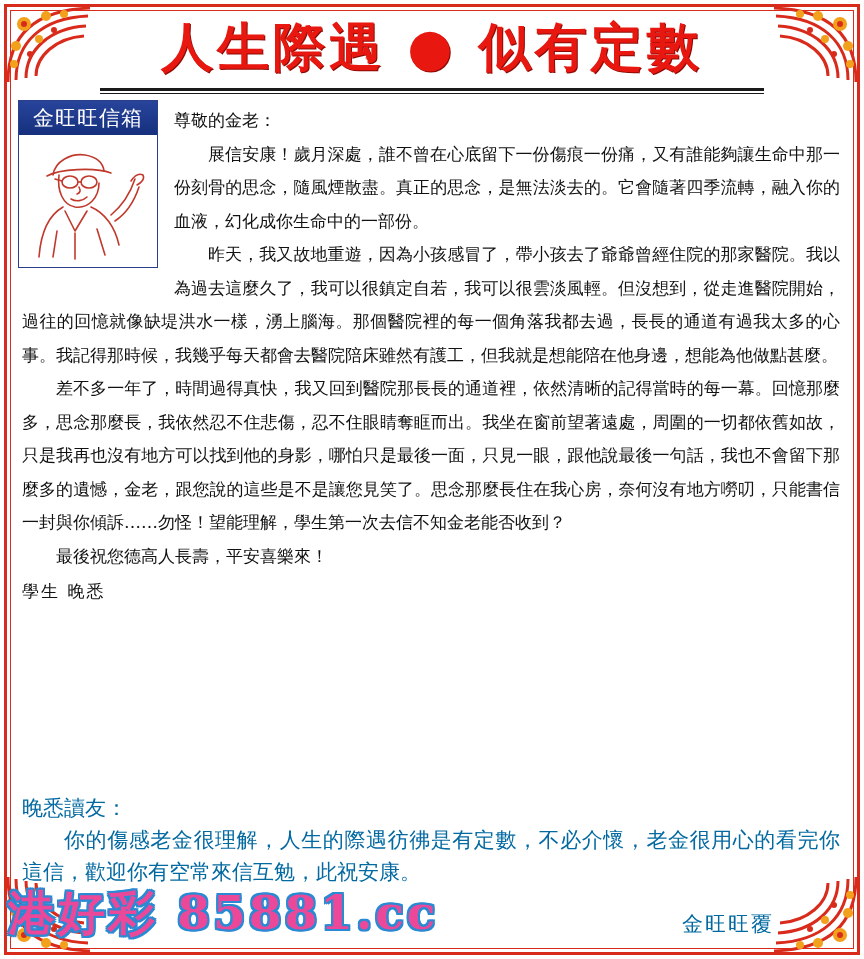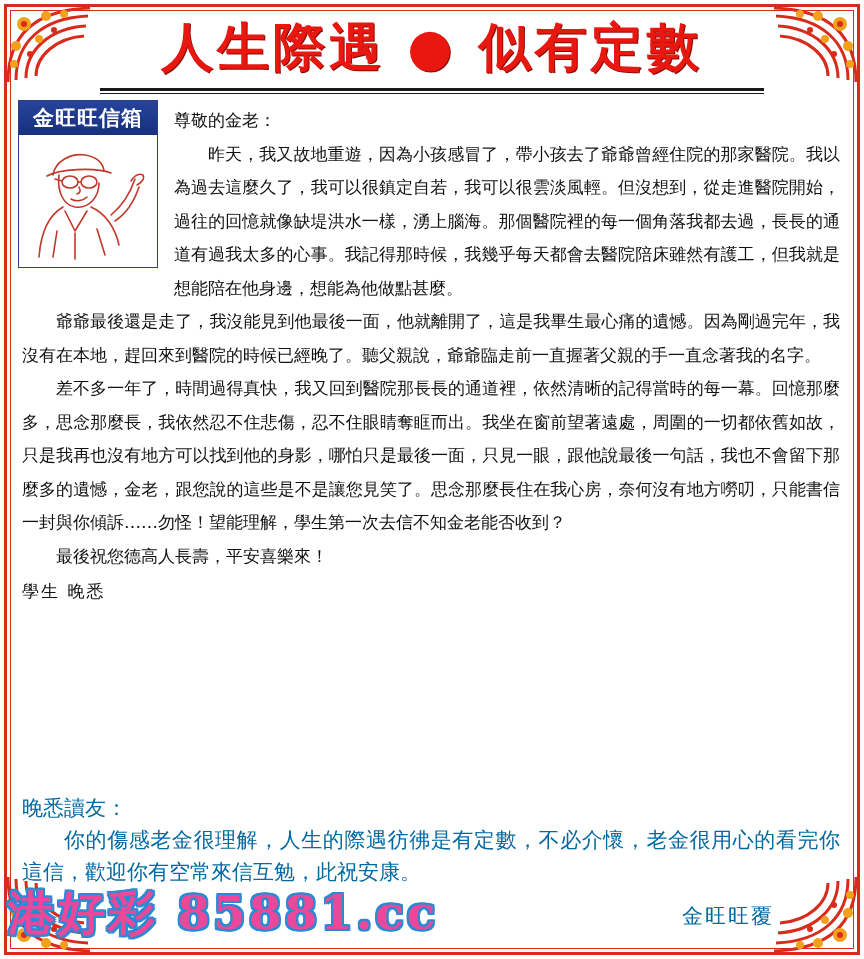--- a/index.html
+++ b/index.html
@@ -91,21 +91,21 @@
     height: 168px;
     border: 1px solid #2b3f8a;
     background: #fdfdfd;
     box-sizing: border-box;
   }
   .logo-banner {
     height: 34px;
     background: linear-gradient(#27449b, #16307e);
     color: #ffffff;
     font-family: "DejaVu Serif", serif;
-    font-weight: bold;
+    font-weight: normal;
     font-size: 21px;
     line-height: 34px;
     text-align: center;
     letter-spacing: 1px;
     white-space: nowrap;
   }
   .logo-art {
     position: relative;
     height: 132px;
     background: #ffffff;
@@ -149,21 +149,21 @@
     width: 818px;
     font-family: "DejaVu Serif", serif;
     font-size: 21px;
     line-height: 32px;
     color: #0369a1;
     text-align: justify;
   }
   .reply .greet { margin: 0; }
   .reply .body { margin: 0; text-indent: 2em; }
   .reply-sign {
-    margin-top: 12px;
+    margin-top: 20px;
     text-align: right;
     padding-right: 66px;
     letter-spacing: 2px;
   }
 
   
   .redaction {
     position: absolute;
     left: 440px;
     top: 790px;
@@ -348,22 +348,22 @@
           <path d="M78 94 L86 120"></path>
           <path d="M56 98 L56 124"></path>
         </g>
       </svg>
     </div>
   </div>
 
   <div class="letter">
     <div class="shape-float"></div>
     <p class="p"><span>尊敬的金老：</span></p>
+    <p class="p indent">展信安康！歲月深處，誰不曾在心底留下一份傷痕一份痛，又有誰能夠讓生命中那一份刻骨的思念，隨風煙散盡。真正的思念，是無法淡去的。它會隨著四季流轉，融入你的血液，幻化成你生命中的一部份。</p>
     <p class="p indent">昨天，我又故地重遊，因為小孩感冒了，帶小孩去了爺爺曾經住院的那家醫院。我以為過去這麼久了，我可以很鎮定自若，我可以很雲淡風輕。但沒想到，從走進醫院開始，過往的回憶就像缺堤洪水一樣，湧上腦海。那個醫院裡的每一個角落我都去過，長長的通道有過我太多的心事。我記得那時候，我幾乎每天都會去醫院陪床雖然有護工，但我就是想能陪在他身邊，想能為他做點甚麼。</p>
-    <p class="p indent">爺爺最後還是走了，我沒能見到他最後一面，他就離開了，這是我畢生最心痛的遺憾。因為剛過完年，我沒有在本地，趕回來到醫院的時候已經晚了。聽父親說，爺爺臨走前一直握著父親的手一直念著我的名字。</p>
     <p class="p indent">差不多一年了，時間過得真快，我又回到醫院那長長的通道裡，依然清晰的記得當時的每一幕。回憶那麼多，思念那麼長，我依然忍不住悲傷，忍不住眼睛奪眶而出。我坐在窗前望著遠處，周圍的一切都依舊如故，只是我再也沒有地方可以找到他的身影，哪怕只是最後一面，只見一眼，跟他說最後一句話，我也不會留下那麼多的遺憾，金老，跟您說的這些是不是讓您見笑了。思念那麼長住在我心房，奈何沒有地方嘮叨，只能書信一封與你傾訴……勿怪！望能理解，學生第一次去信不知金老能否收到？</p>
     <p class="p indent">最後祝您德高人長壽，平安喜樂來！</p>
     <div class="signature">學生 晚悉</div>
   </div>
 
   <div class="reply">
     <p class="greet">晚悉讀友：</p>
     <p class="body">你的傷感老金很理解，人生的際遇彷彿是有定數，不必介懷，老金很用心的看完你這信，歡迎你有空常來信互勉，此祝安康。</p>
     <div class="reply-sign">金旺旺覆</div>
   </div>

